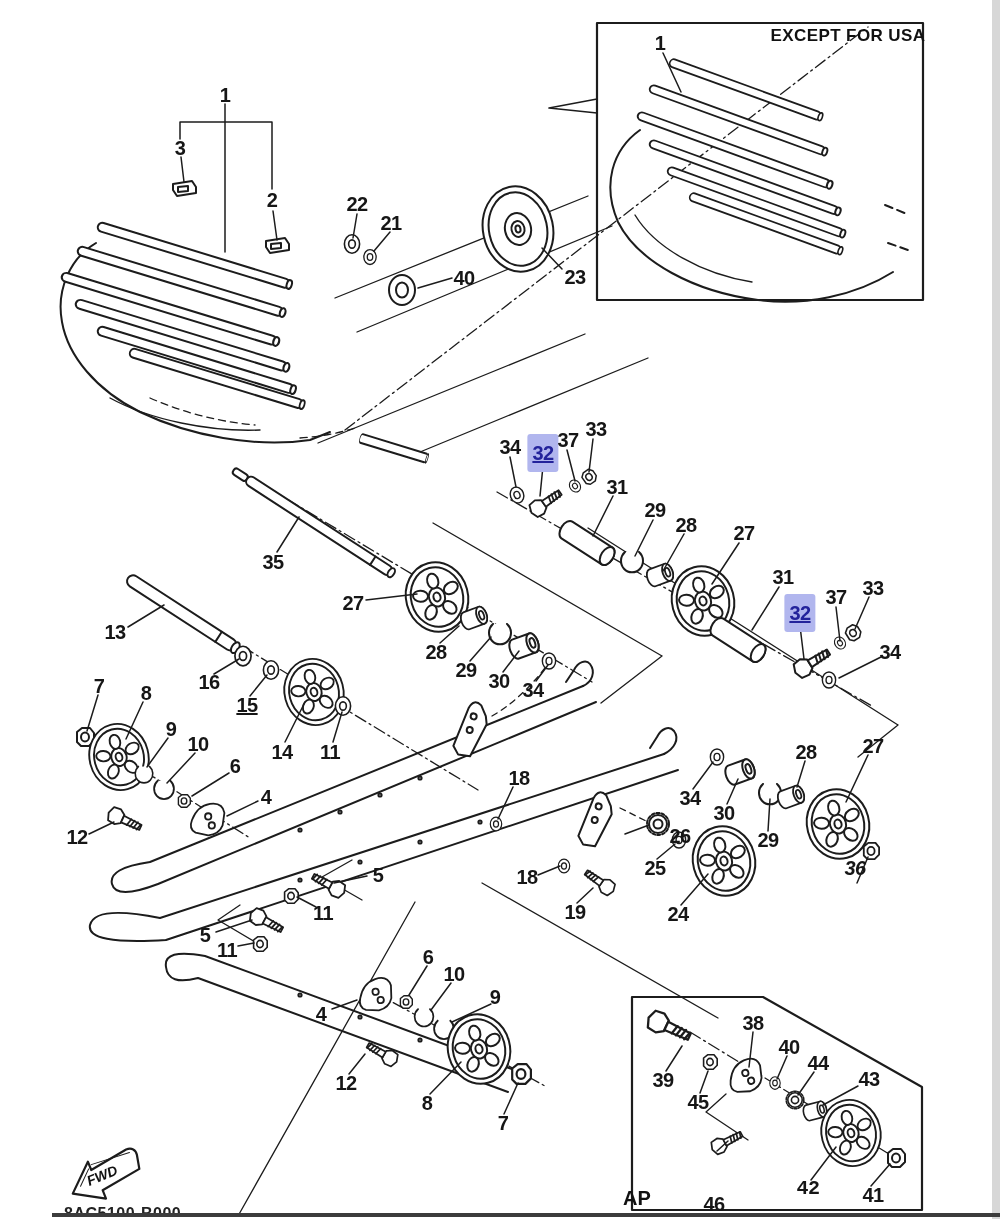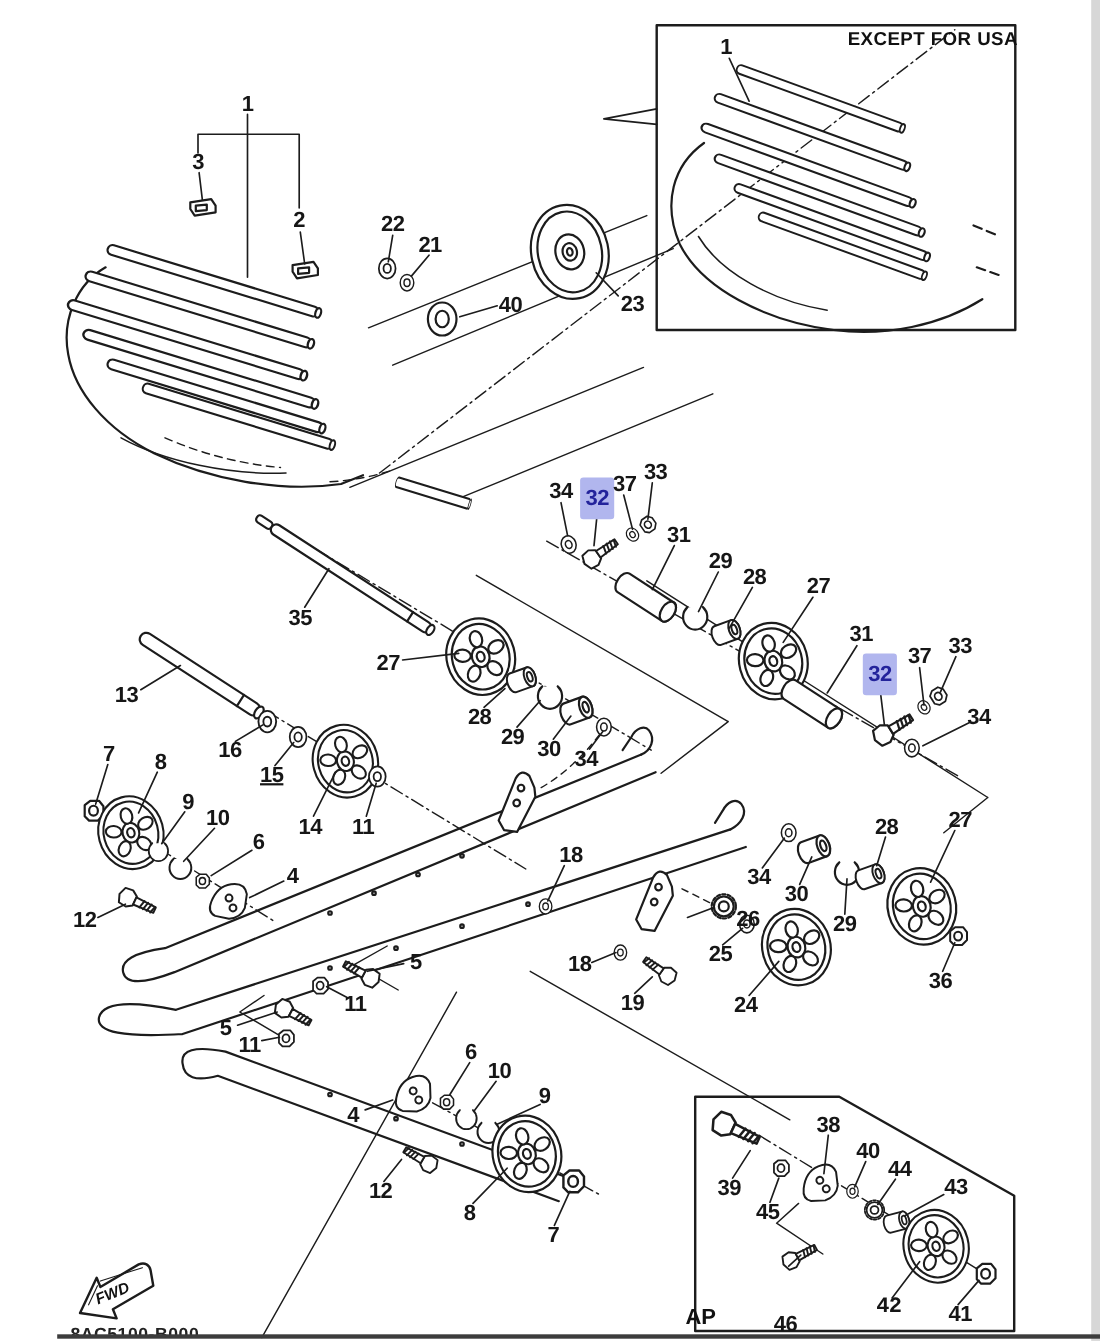--- a/index.html
+++ b/index.html
@@ -4,21 +4,21 @@
 <style>
   html,body{margin:0;padding:0;background:#fff;}
   .stage{position:relative;width:1000px;height:1219px;background:#fff;overflow:hidden;
          font-family:"Liberation Sans",sans-serif;}
   svg.art{position:absolute;left:0;top:0;}
   .lbl-layer{position:absolute;left:0;top:0;width:100%;height:100%;}
   .part-label{position:absolute;transform:translate(-50%,-50%);
               font:700 20px "Liberation Sans",sans-serif;color:#161616;
               white-space:nowrap;letter-spacing:-0.5px;line-height:1;}
   .part-label.hl{background:var(--hl-bg,#b1b6ee);color:var(--hl-fg,#23239b);
-                 padding:9px 5px;border-radius:3px;}
+                 padding:9px 5px;border-radius:3px;text-decoration:underline;}
   .caption{position:absolute;transform:translate(-50%,-50%);color:#111;white-space:nowrap;}
   .caption.usa{font:700 17px "Liberation Sans",sans-serif;letter-spacing:0.4px;padding-left:34px;}
   .caption.ap{font:700 20px "Liberation Sans",sans-serif;}
   .part-code{position:absolute;left:64px;top:1205px;width:200px;height:10px;overflow:hidden;
              font:700 16px "Liberation Sans",sans-serif;letter-spacing:0.5px;color:#222;}
   .right-strip{position:absolute;right:0;top:0;width:8px;height:100%;background:#d7d7d7;}
   .bottom-line{position:absolute;left:52px;top:1213px;width:948px;height:4px;background:#3c3c3c;}
 </style>
 </head>
 <body>
@@ -322,21 +322,21 @@
       <div class="part-label" style="left: 527px; top: 877px;">18</div>
       <div class="part-label" style="left: 575px; top: 912px;">19</div>
       <div class="part-label" style="left: 636px; top: 836px; margin-left: 44px;">26</div>
       <div class="part-label" style="left: 655px; top: 868px;">25</div>
       <div class="part-label" style="left: 678px; top: 914px;">24</div>
       <div class="part-label" style="left: 690px; top: 798px;">34</div>
       <div class="part-label" style="left: 724px; top: 813px;">30</div>
       <div class="part-label" style="left: 768px; top: 840px;">29</div>
       <div class="part-label" style="left: 806px; top: 752px;">28</div>
       <div class="part-label" style="left: 873px; top: 746px;">27</div>
-      <div class="part-label" style="left: 855px; top: 892px;">36</div>
+      <div class="part-label" style="left: 855px; top: 868px; font-style: italic;">36</div>
       <div class="part-label" style="left: 783px; top: 577px;">31</div>
       <div class="part-label hl" style="left: 800px; top: 613px;">32</div>
       <div class="part-label" style="left: 836px; top: 597px;">37</div>
       <div class="part-label" style="left: 873px; top: 588px;">33</div>
       <div class="part-label" style="left: 890px; top: 652px;">34</div>
       <div class="part-label" style="left: 321px; top: 1014px;">4</div>
       <div class="part-label" style="left: 428px; top: 957px;">6</div>
       <div class="part-label" style="left: 454px; top: 974px;">10</div>
       <div class="part-label" style="left: 495px; top: 997px;">9</div>
       <div class="part-label" style="left: 427px; top: 1103px;">8</div>

